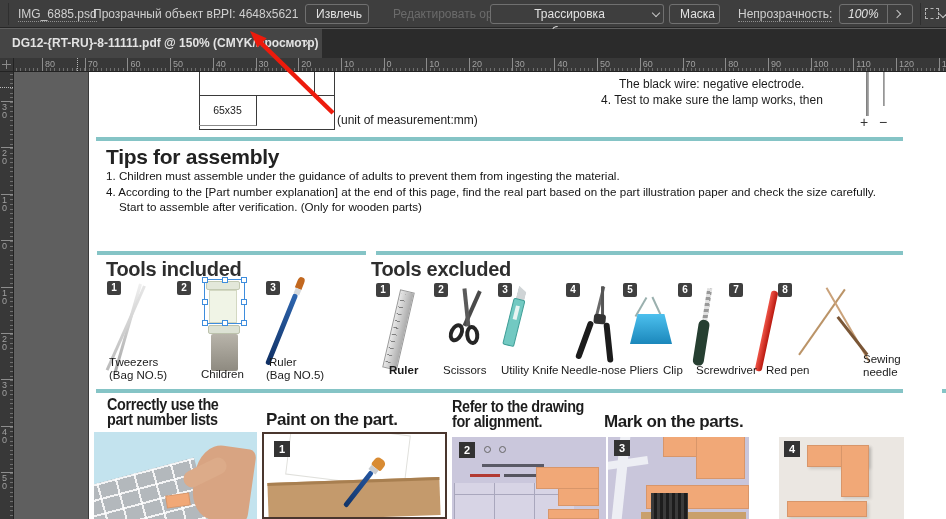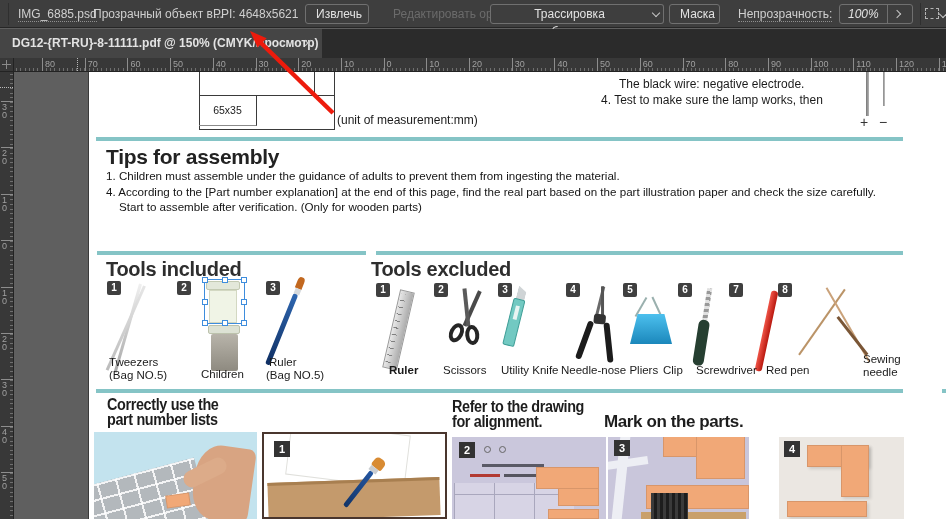--- a/index.html
+++ b/index.html
@@ -626,20 +626,21 @@
     <div class="tool-label" style="left:677px; top:292px;">Red pen</div>
     <div class="tool-label" style="left:774px; top:281px; width:52px; white-space:normal;">Sewing needle</div>
 
     <div class="teal" style="left:7px; top:317px; width:807px; height:4px;"></div>
     <div class="teal" style="left:853px; top:317px; width:5px; height:4px;"></div>
 
     <div class="abs" style="left:18px; top:325px;">
       <div class="gtitle">Correctly use the</div>
       <div class="gtitle">part number lists</div>
     </div>
+    <div class="abs gtitle2" style="left:177px; top:338px;">Paint on the part.</div>
     <div class="abs" style="left:363px; top:327px;">
       <div class="gtitle">Refer to the drawing</div>
       <div class="gtitle">for alignment.</div>
     </div>
     <div class="abs gtitle2" style="left:515px; top:340px;">Mark on the parts.</div>
 
     <div class="abs" style="left:5px; top:360px; width:163px; height:87px; background:#c3e3ee; overflow:hidden;">
       <div class="abs" style="left:-10px; top:40px; width:120px; height:62px; background:#b3b8bc; transform:rotate(-15deg); background-image:repeating-linear-gradient(90deg, rgba(255,255,255,.85) 0 2px, transparent 2px 19px), repeating-linear-gradient(0deg, rgba(255,255,255,.85) 0 2px, transparent 2px 15px);"></div>
       <div class="abs orange" style="left:72px; top:62px; width:24px; height:13px; transform:rotate(-8deg);"></div>
       <div class="abs" style="left:100px; top:14px; width:58px; height:75px; background:#d8a482; border-radius:42% 12% 14% 40%; transform:rotate(8deg);"></div>

